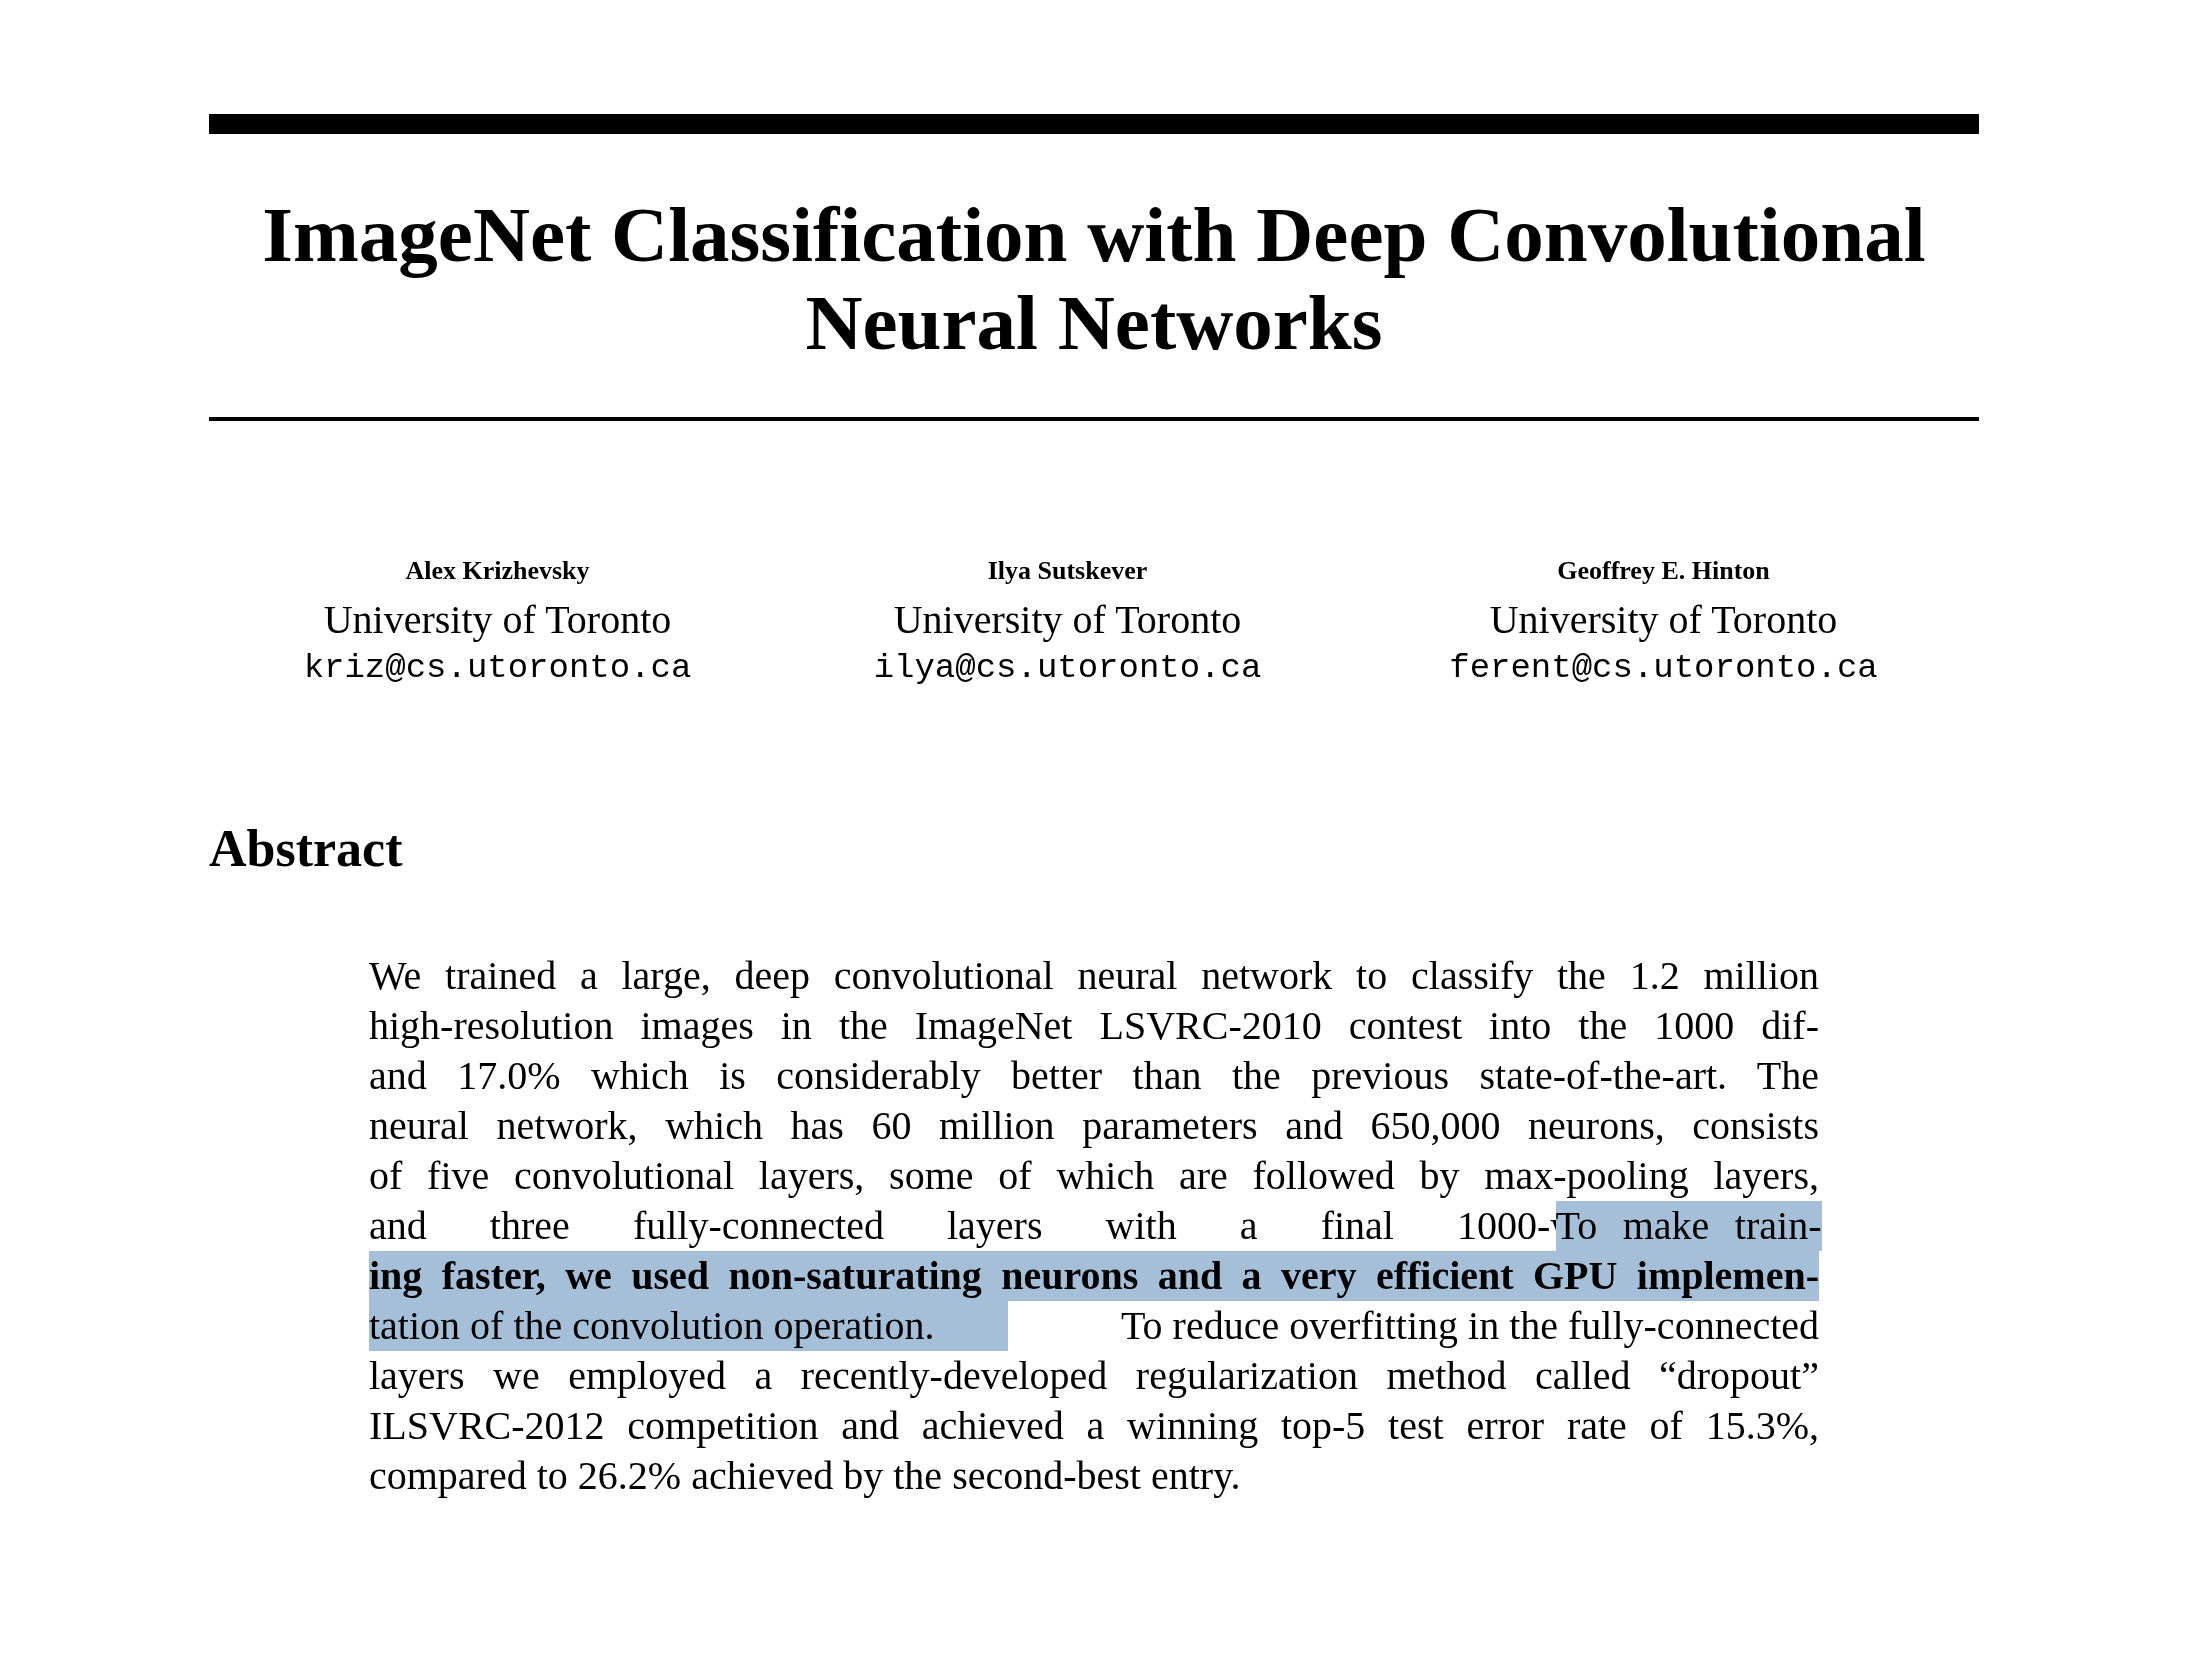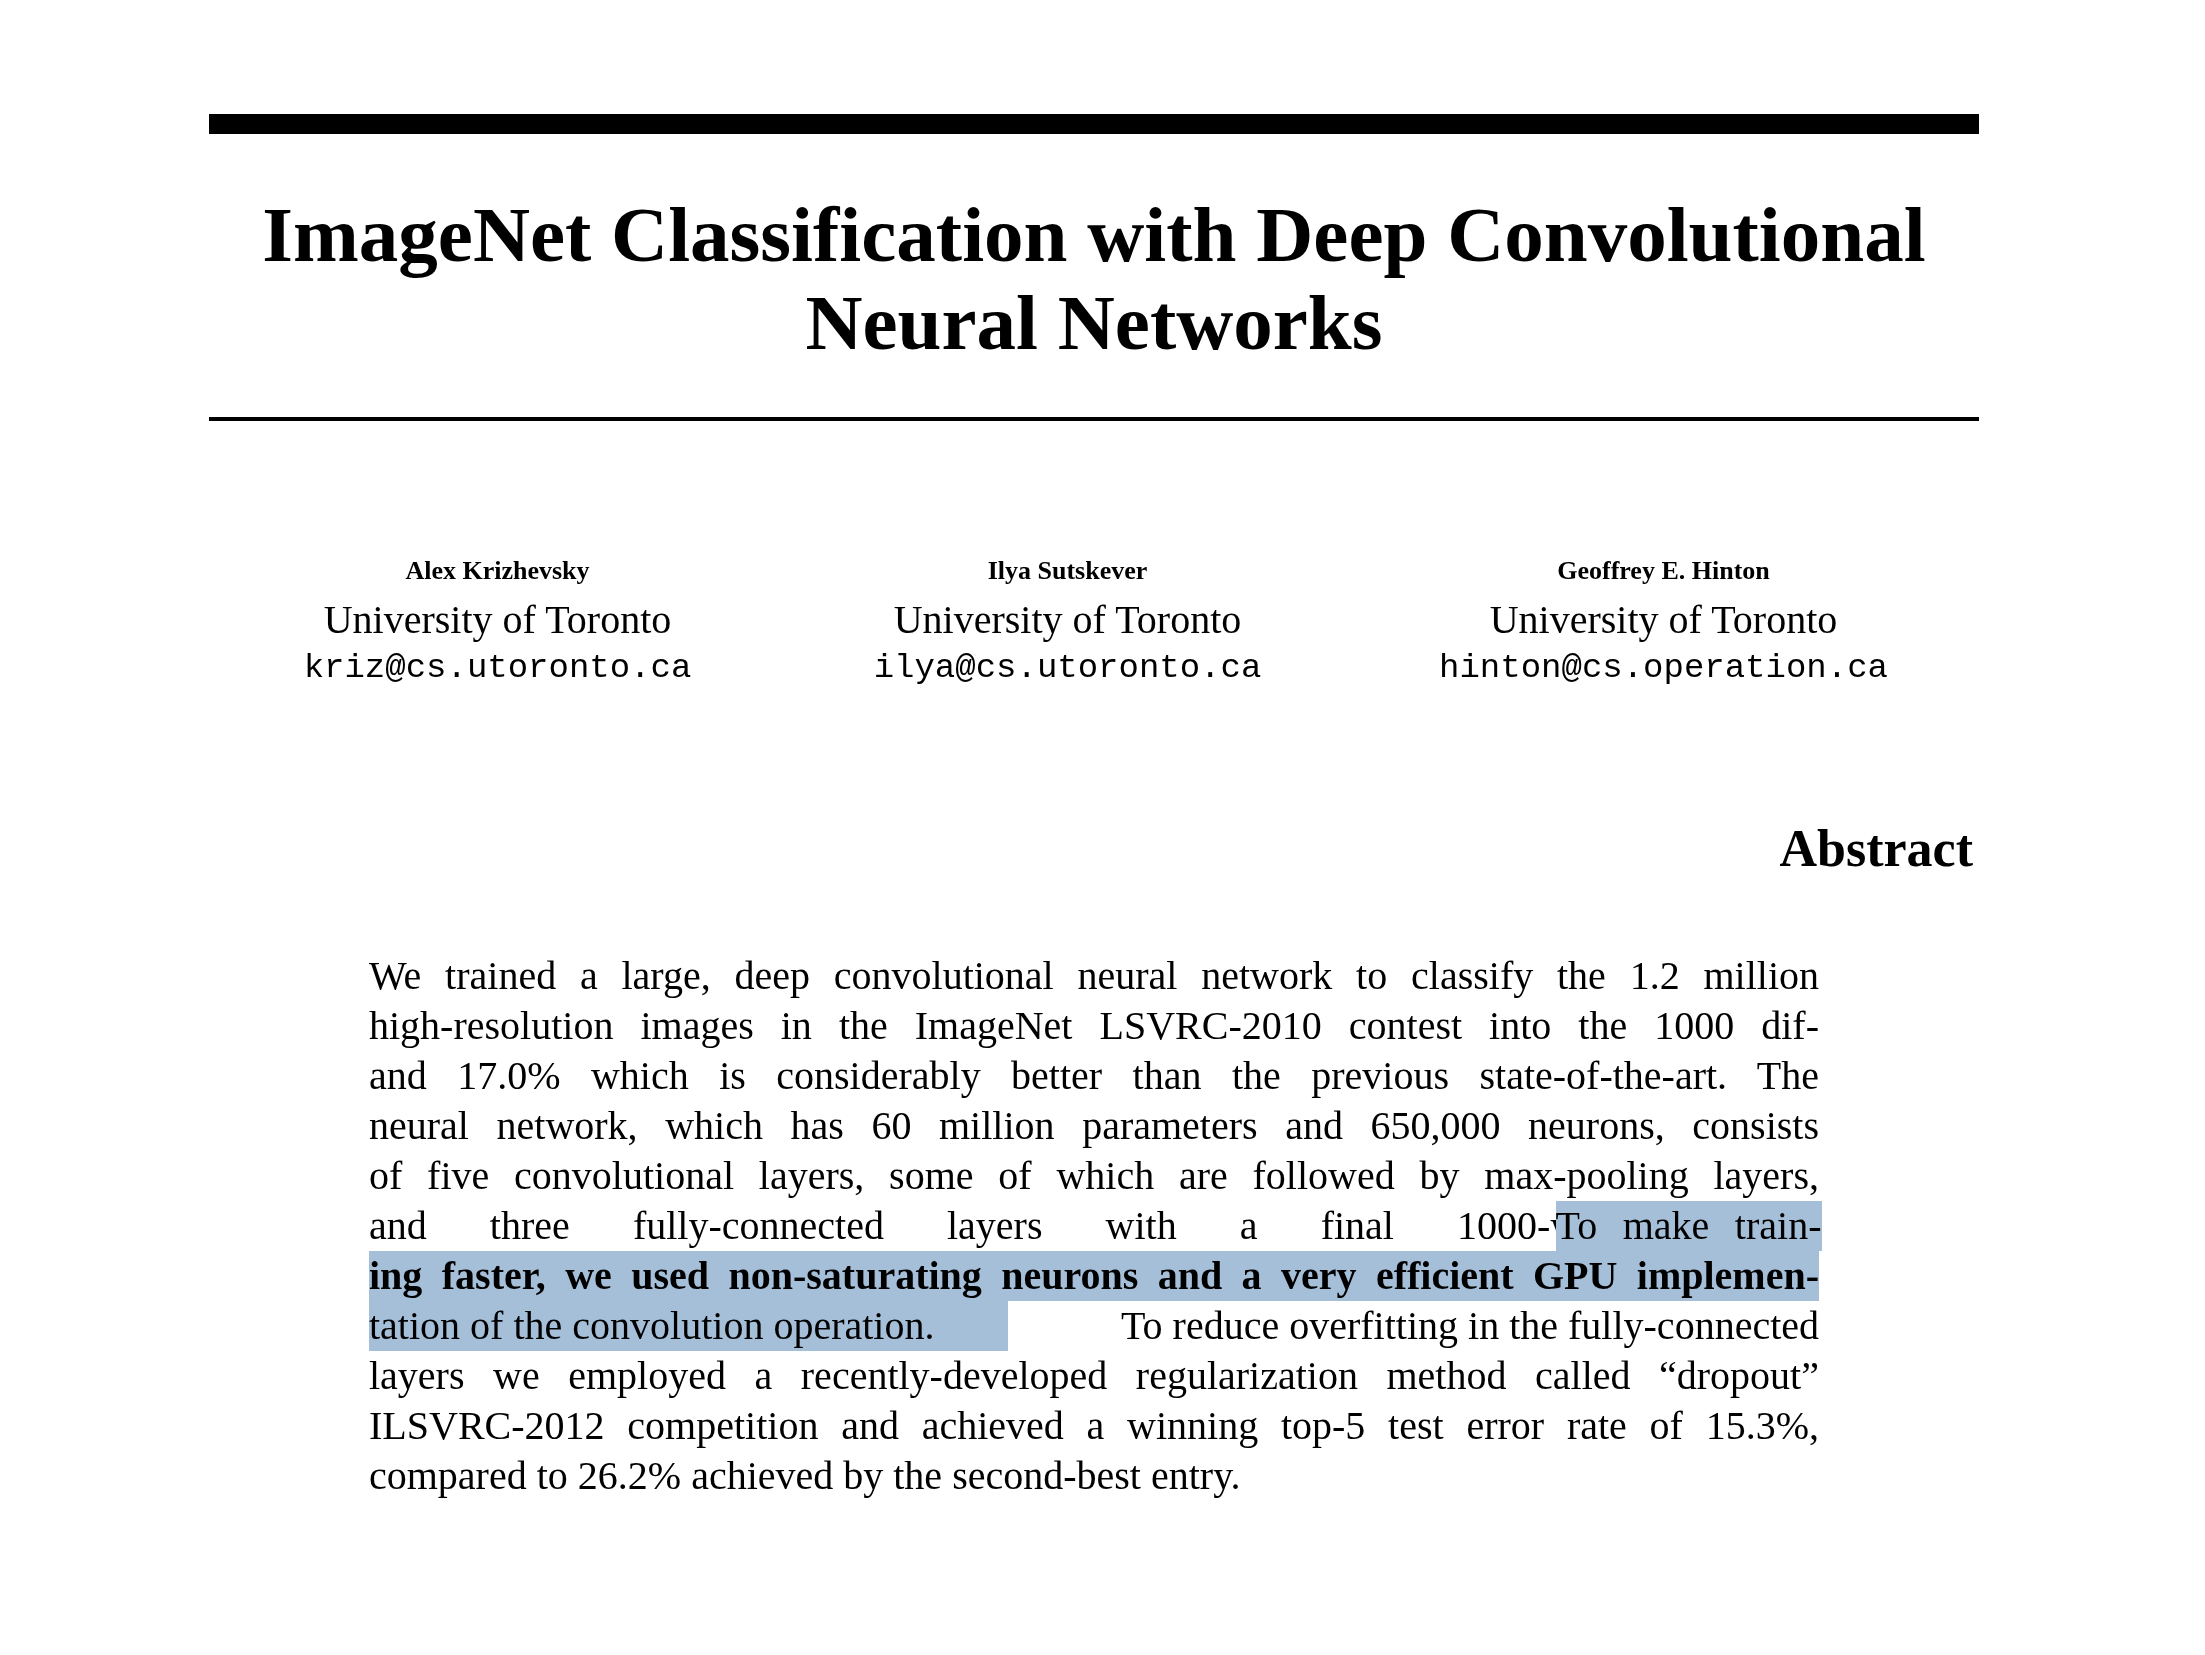--- a/index.html
+++ b/index.html
@@ -10,21 +10,21 @@
   .title { position: absolute; left: 209px; width: 1770px; text-align: center;
            font-weight: bold; font-size: 79px; line-height: 88px; top: 191px; margin: 0; }
   .title span { display: block; }
   .author { position: absolute; top: 546px; width: 587px; text-align: center; }
   .author .name { font-weight: bold; font-size: 26px; line-height: 49px; display: block; height: 49px; }
   .author .aff  { font-size: 40px; line-height: 49px; display: block; height: 49px; }
   .author .email{ font-family: "Liberation Mono", "DejaVu Sans Mono", monospace; font-size: 34px; line-height: 49px; display: block; height: 49px; letter-spacing: 0px; }
   #author-1 { left: 204px; }
   #author-2 { left: 774px; }
   #author-3 { left: 1370px; }
-  .abstract-heading { position: absolute; left: 203px; width: 1770px; text-align: right;
+  .abstract-heading { position: absolute; left: 209px; width: 1770px; text-align: left;
            top: 819px; font-size: 52px; font-weight: bold; line-height: 60px; margin: 0; }
   .abstract-body { position: absolute; left: 369px; top: 951px; width: 1450px; }
   .line { display: block; height: 50px; line-height: 50px; font-size: 40px;
           text-align: justify; text-align-last: justify; white-space: nowrap; overflow: visible; }
   .line.last { text-align-last: left; }
   .hl { background: #a5bfd9; }
   .hl-line { background: #a5bfd9; font-weight: bold; }
 </style>
 </head>
 <body>
@@ -44,21 +44,21 @@
   <span class="email">kriz@cs.utoronto.ca</span>
 </div>
 <div class="author" id="author-2">
   <span class="name">Ilya Sutskever</span>
   <span class="aff">University of Toronto</span>
   <span class="email">ilya@cs.utoronto.ca</span>
 </div>
 <div class="author" id="author-3">
   <span class="name">Geoffrey E. Hinton</span>
   <span class="aff">University of Toronto</span>
-  <span class="email">hinton@cs.operation.ca</span>
+  <span class="email">ferent@cs.utoronto.ca</span>
 </div>
 
 <h2 class="abstract-heading">Abstract</h2>
 
 <div class="abstract-body">
   <span class="line">We trained a large, deep convolutional neural network to classify the 1.2 million</span>
   <span class="line">high-resolution images in the ImageNet LSVRC-2010 contest into the 1000 dif-</span>
   <span class="line">and 17.0% which is considerably better than the previous state-of-the-art.  The</span>
   <span class="line">neural network, which has 60 million parameters and 650,000 neurons, consists</span>
   <span class="line">of five convolutional layers, some of which are followed by max-pooling layers,</span>

